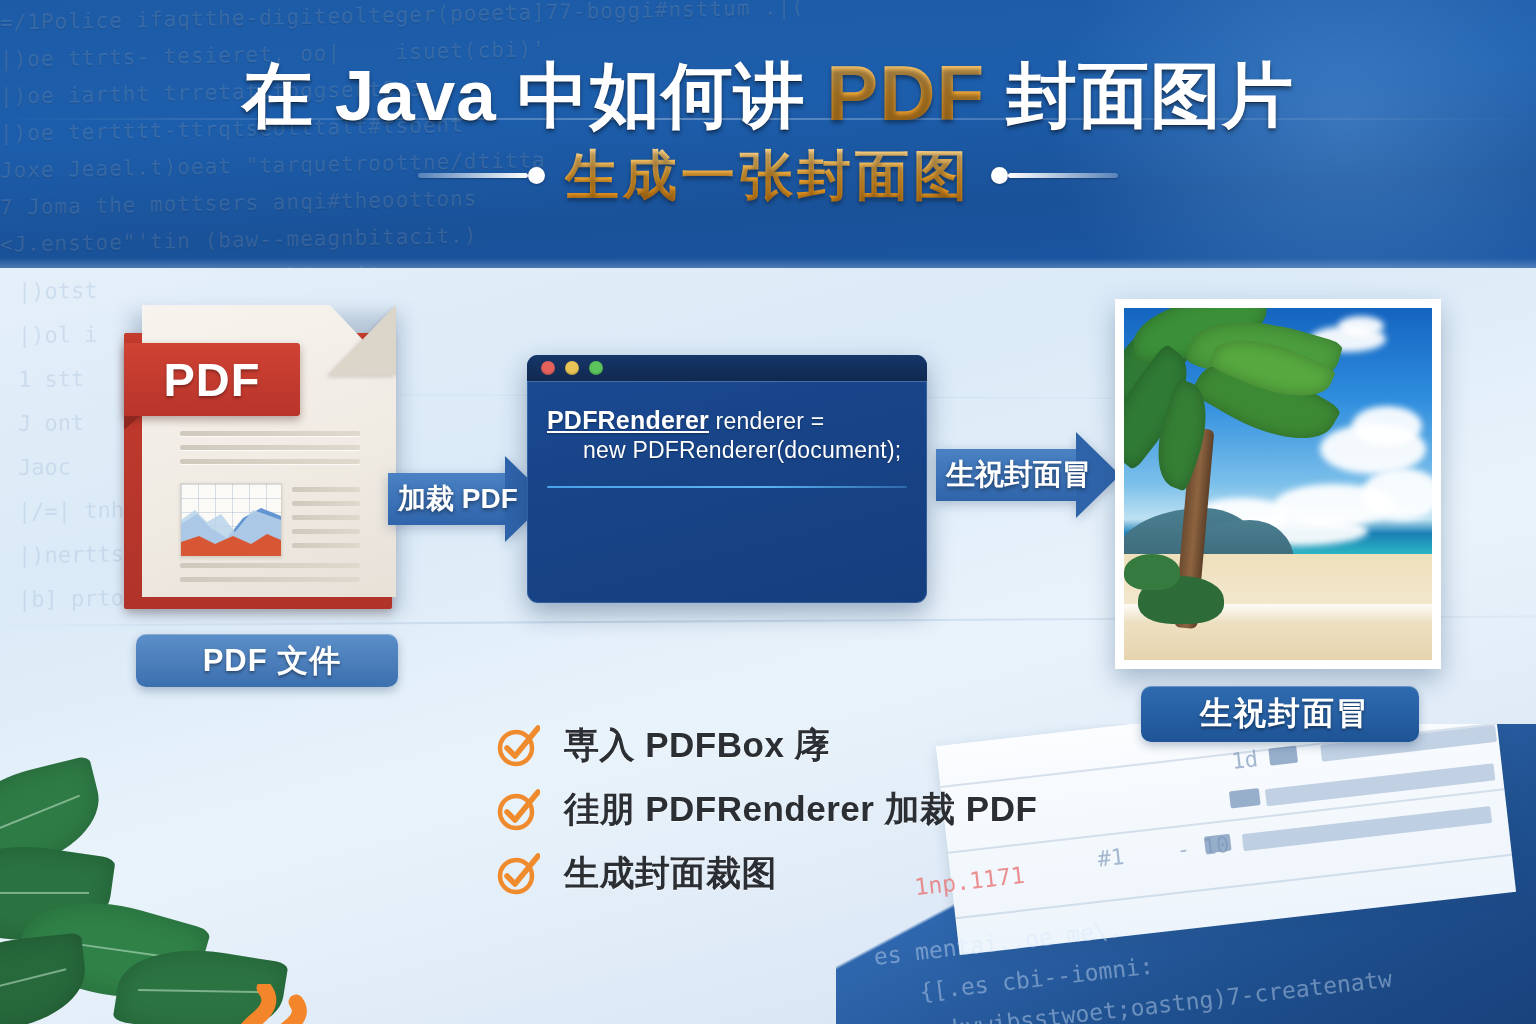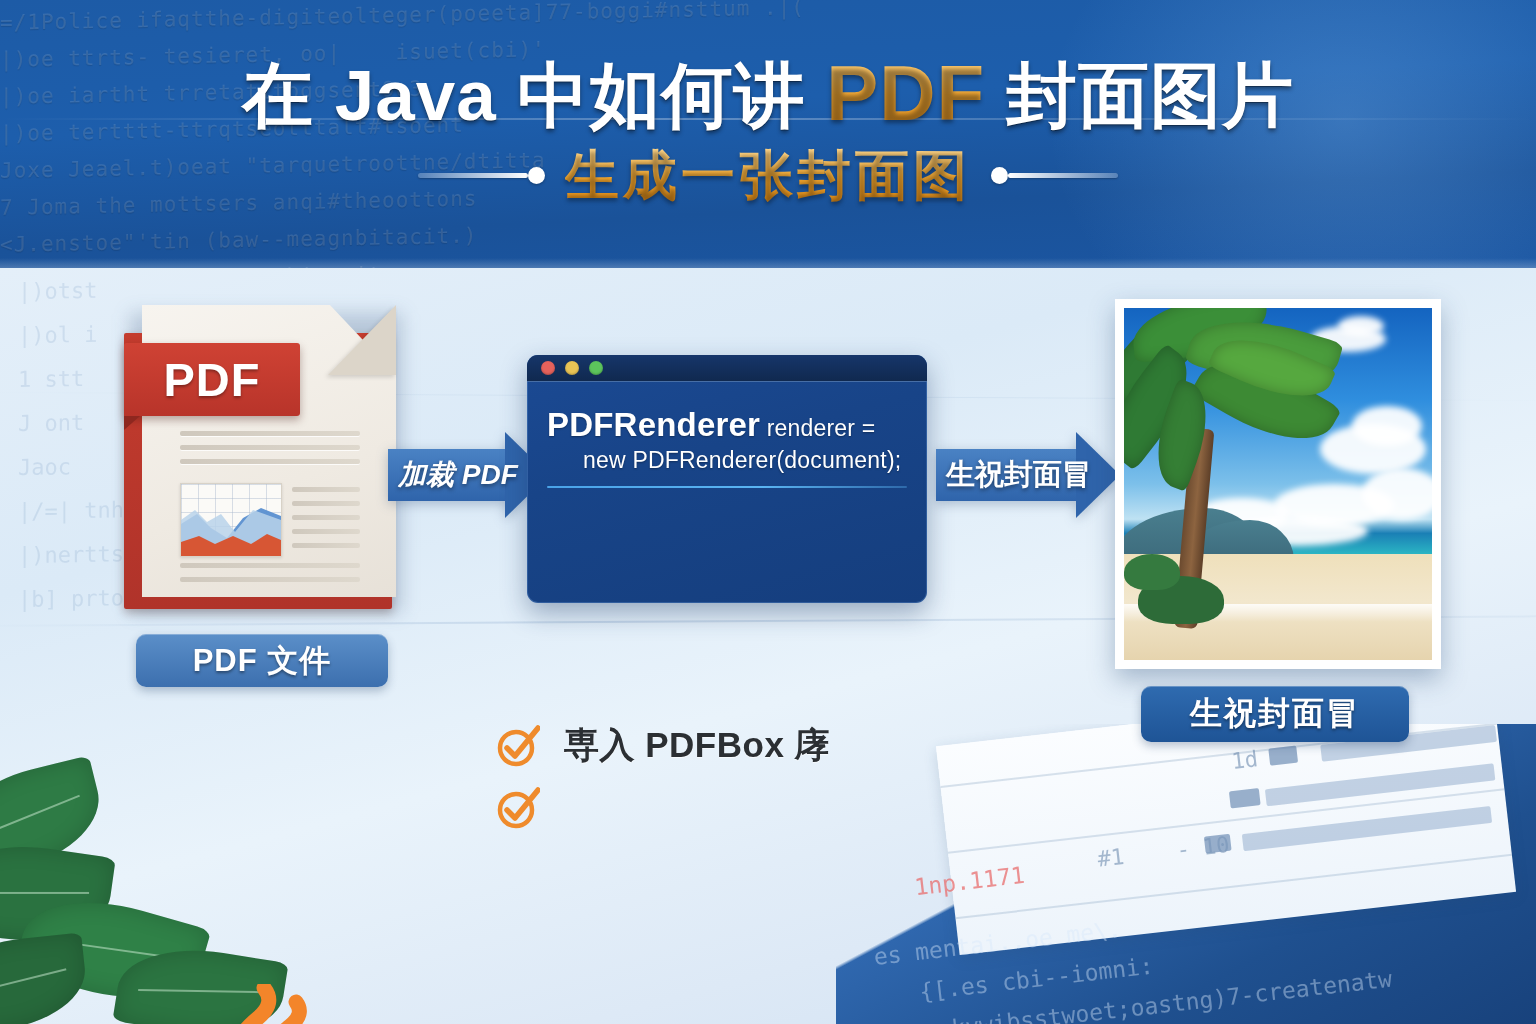--- a/index.html
+++ b/index.html
@@ -163,36 +163,36 @@
   .pdf-lines-r .ln{height:5px;background:linear-gradient(90deg,#cfc8bd,#ded8cd);
     border-radius:2px;margin-bottom:9px;}
   .pdf-lines-b{position:absolute;left:56px;top:258px;width:180px;}
   .pdf-lines-b .ln{height:5px;background:linear-gradient(90deg,#cfc8bd,#ded8cd);
     border-radius:2px;margin-bottom:9px;}
 
   
   .pill{position:absolute;display:flex;align-items:center;justify-content:center;
     border-radius:10px;color:#fff;font-weight:bold;
     text-shadow:0 2px 3px rgba(0,0,0,.4);
-    box-shadow:0 4px 10px rgba(30,60,100,.3), inset 0 1px 0 rgba(255,255,255,.28);}
+    box-shadow:0 4px 10px rgba(30,60,100,.3), inset 0 1px 0 rgba(255,255,255,.28);padding-left:10px;}
   .pill-pdf{left:136px;top:634px;width:252px;height:53px;font-size:31px;letter-spacing:1px;
     background:linear-gradient(180deg,#5b8fc9,#3c6fae);}
   .pill-img{left:1141px;top:686px;width:268px;height:56px;font-size:32px;letter-spacing:2px;
     background:linear-gradient(180deg,#2f6bb0,#1e5496);}
 
   
   .arrow{position:absolute;display:flex;align-items:center;}
   .arrow .shaft{height:52px;background:linear-gradient(180deg,#4a82c4,#2f64ab);}
   .arrow .head{width:0;height:0;border-style:solid;
     border-width:43px 0 43px 44px;
     border-color:transparent transparent transparent #2f64ab;}
   .arrow .lbl{position:absolute;left:8px;top:50%;transform:translateY(-50%);
     color:#fff;font-weight:bold;white-space:nowrap;
     text-shadow:0 2px 4px rgba(0,0,0,.45);}
-  .arrow1{left:388px;top:432px;filter:drop-shadow(0 3px 6px rgba(40,70,110,.3));font-style:italic;}
+  .arrow1{left:388px;top:456px;filter:drop-shadow(0 3px 6px rgba(40,70,110,.3));}
   .arrow1 .shaft{width:117px;}
   .arrow1 .lbl{font-size:28px;left:10px;}
   .arrow2{left:936px;top:432px;filter:drop-shadow(0 3px 6px rgba(40,70,110,.3));}
   .arrow2 .shaft{width:140px;}
   .arrow2 .lbl{font-size:29px;left:10px;}
 
   
   .code-win{position:absolute;left:527px;top:355px;width:400px;height:248px;
     border-radius:11px;overflow:hidden;
     background:linear-gradient(165deg,#1b4a94 0%,#184488 40%,#153e7e 100%);
@@ -201,21 +201,21 @@
     background:linear-gradient(180deg,#16366a,#10294f);
     display:flex;align-items:center;gap:10px;padding-left:14px;
     border-bottom:1px solid rgba(130,180,240,.45);}
   .dotlite{width:14px;height:14px;border-radius:50%;box-shadow:inset 0 -1px 2px rgba(0,0,0,.25);}
   .dot-r{background:#e5625c;} .dot-y{background:#e8c355;} .dot-g{background:#5fc濃;}
   .dot-g{background:#5cc45c;}
   .code-body{position:relative;padding:22px 20px 0 20px;color:#fff;}
   .cline{font-size:23px;line-height:1.28;white-space:nowrap;letter-spacing:.2px;
     text-shadow:0 1px 2px rgba(0,0,0,.35);}
   .cline.ind{padding-left:36px;}
-  .ctype{font-weight:bold;font-size:33px;}
+  .ctype{font-weight:bold;font-size:25px;text-decoration:underline;}
   .cmid{position:absolute;left:20px;right:20px;height:2px;
     background:linear-gradient(90deg,#4aa3e8,#5ab4f2 60%,rgba(90,180,242,.35));
     top:104px;border-radius:2px;}
 
   
   .photo-frame{position:absolute;left:1115px;top:299px;width:326px;height:370px;
     background:#fff;padding:9px;box-sizing:border-box;
     box-shadow:0 10px 24px rgba(35,70,115,.34);}
   .photo{position:relative;width:100%;height:100%;overflow:hidden;
     background:linear-gradient(180deg,#1464c0 0%,#2f8ede 26%,#7cc0ea 50%,#bfe2f3 60%,#1a7fb5 64%,#2bb6c4 70%,#64d7d2 76%,#a9e7e2 82%,#ead9b4 87%,#f3e6c8 100%);}
@@ -474,25 +474,35 @@
     <div class="chk-row">
       <span class="chk-icon">
         <svg viewBox="0 0 44 44" width="44" height="44">
           <circle cx="20" cy="24" r="16" fill="none" stroke="#ef8b2c" stroke-width="4.5"></circle>
           <path d="M11 24 L19 32 L42 4" fill="none" stroke="#ef8b2c" stroke-width="5.5" stroke-linecap="round" stroke-linejoin="round"></path>
         </svg>
       </span>
       <span class="chk-text">専入 PDFBox 庨</span>
     </div>
 
-
     <div class="chk-row">
       <span class="chk-icon">
         <svg viewBox="0 0 44 44" width="44" height="44">
           <circle cx="20" cy="24" r="16" fill="none" stroke="#ef8b2c" stroke-width="4.5"></circle>
           <path d="M11 24 L19 32 L42 4" fill="none" stroke="#ef8b2c" stroke-width="5.5" stroke-linecap="round" stroke-linejoin="round"></path>
         </svg>
       </span>
+      <span class="chk-text">徍朋 PDFRenderer 加裁 PDF</span>
+    </div>
+
+    <div class="chk-row">
+      <span class="chk-icon">
+        <svg viewBox="0 0 44 44" width="44" height="44">
+          <circle cx="20" cy="24" r="16" fill="none" stroke="#ef8b2c" stroke-width="4.5"></circle>
+          <path d="M11 24 L19 32 L42 4" fill="none" stroke="#ef8b2c" stroke-width="5.5" stroke-linecap="round" stroke-linejoin="round"></path>
+        </svg>
+      </span>
+      <span class="chk-text">生成封面裁图</span>
     </div>
 
   </div>
 
 </div>
 
 </body></html>

